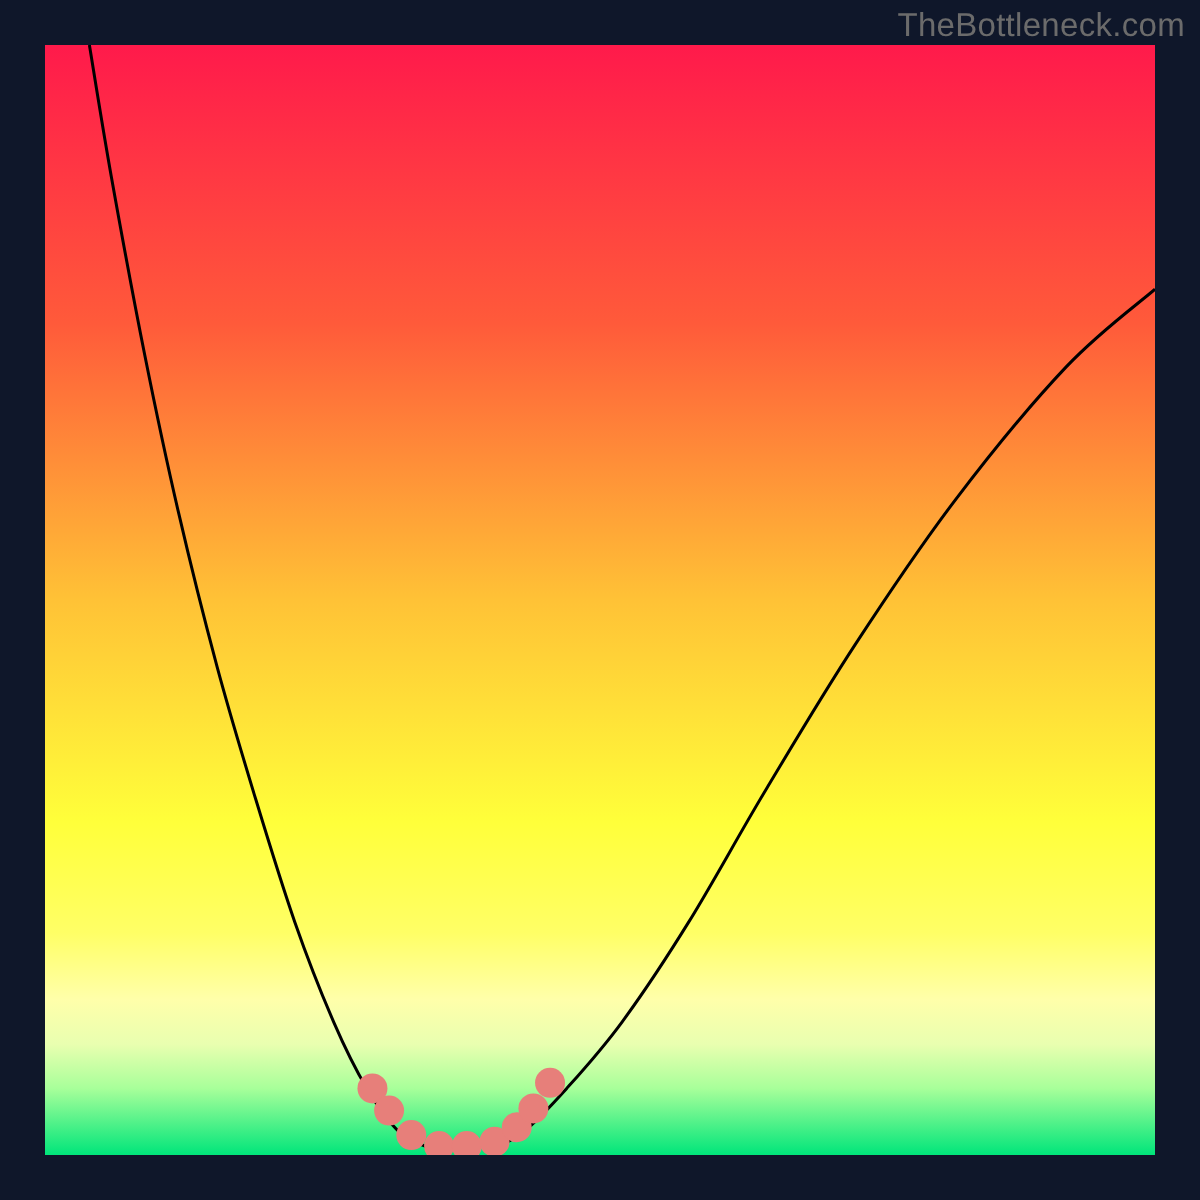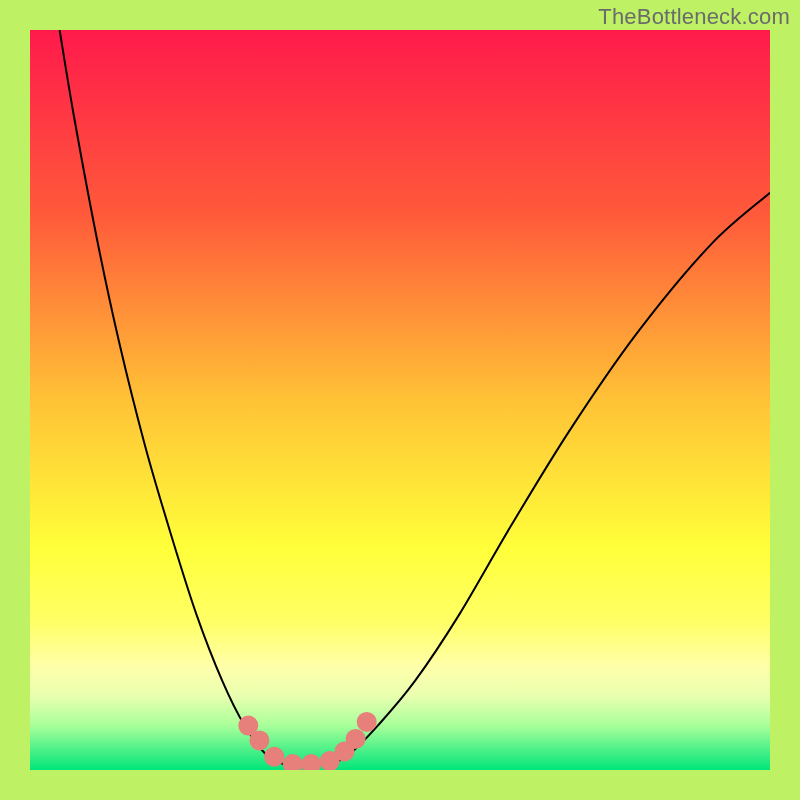--- a/index.html
+++ b/index.html
@@ -10,21 +10,21 @@
     background: #000;
     overflow: hidden;
     font-family: Arial, Helvetica, sans-serif;
   }
   .frame {
     position: absolute;
     left: 0;
     top: 0;
     width: 800px;
     height: 800px;
-    background: #bef264;
+    background: #0f172a;
   }
   .plot {
     position: absolute;
     left: 30px;
     top: 30px;
     width: 740px;
     height: 740px;
     overflow: hidden;
   }
   .watermark {

